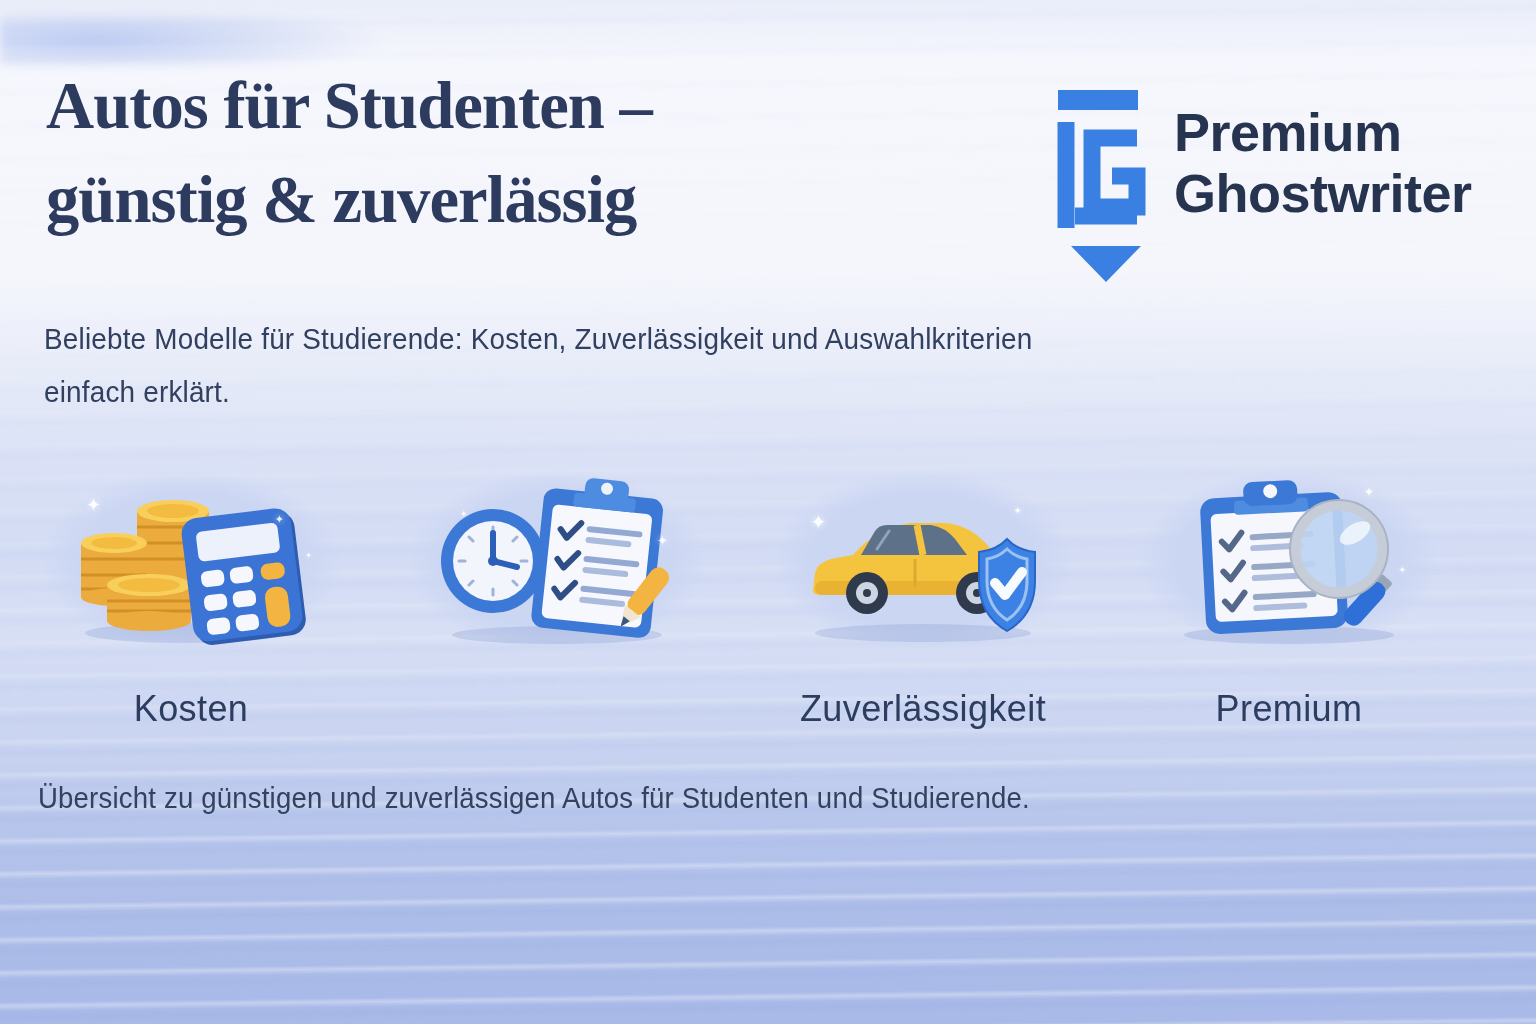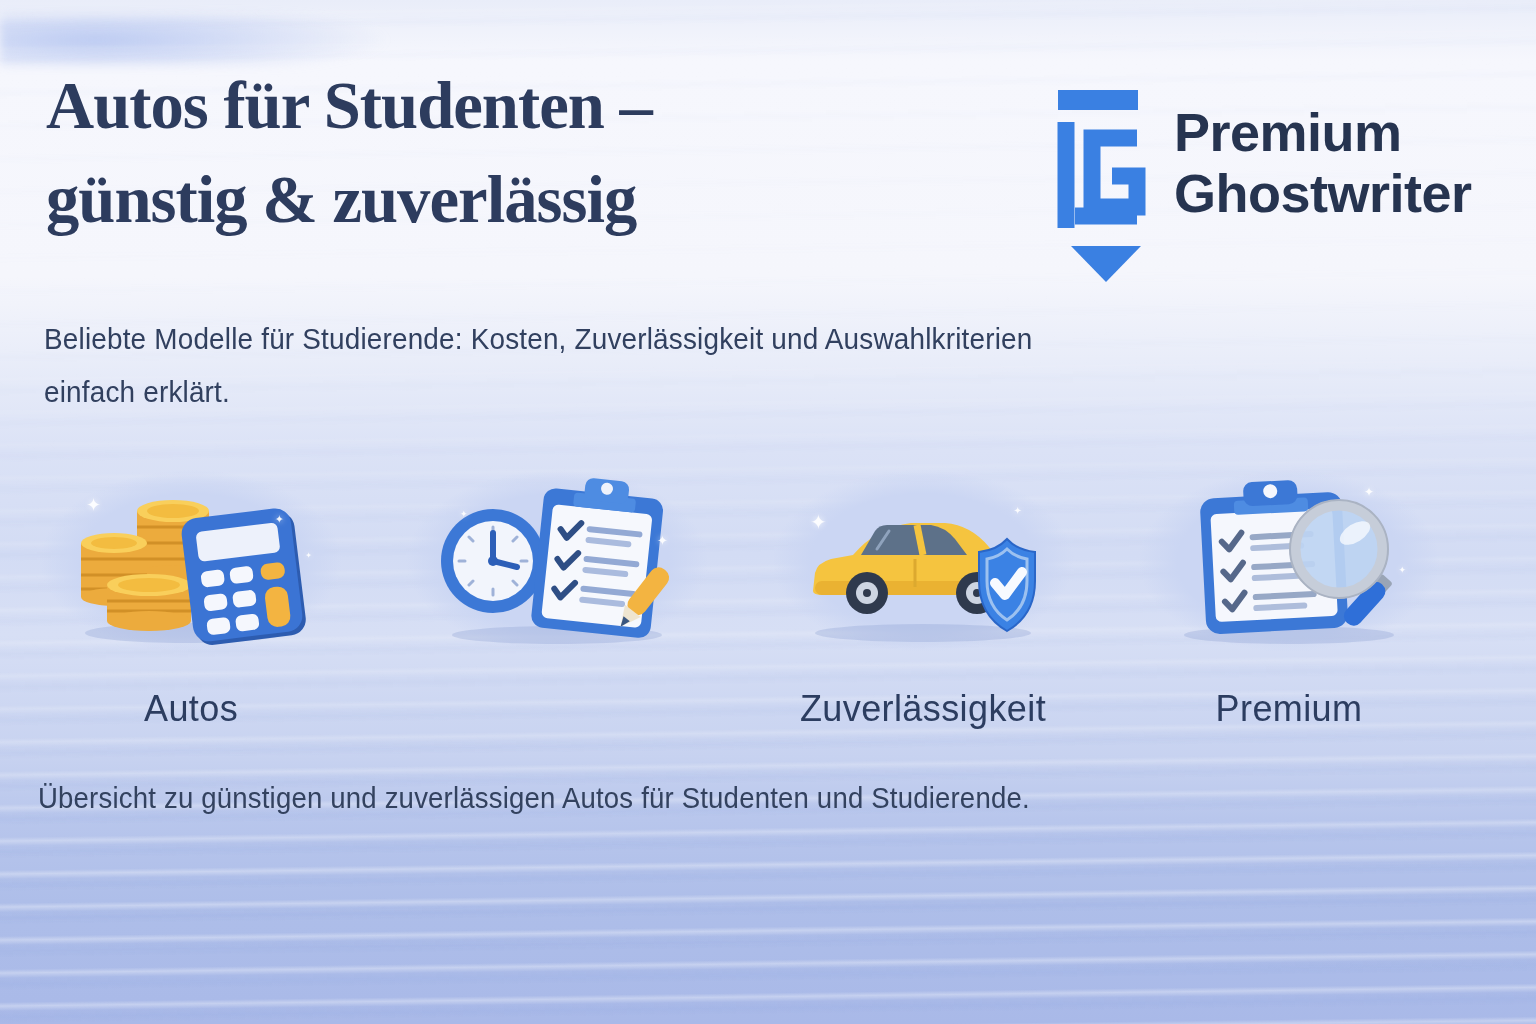--- a/index.html
+++ b/index.html
@@ -151,21 +151,21 @@
             <rect x="165" y="92" width="23" height="16" rx="6" fill="#f5f7fd"></rect>
             <rect x="136" y="116" width="23" height="16" rx="6" fill="#f5f7fd"></rect>
             <rect x="165" y="116" width="23" height="16" rx="6" fill="#f5f7fd"></rect>
             <rect x="136" y="140" width="23" height="16" rx="6" fill="#f5f7fd"></rect>
             <rect x="165" y="140" width="23" height="16" rx="6" fill="#f5f7fd"></rect>
             <rect x="196" y="92" width="24" height="16" rx="7" fill="#f3b441"></rect>
             <rect x="197" y="116" width="23" height="40" rx="10" fill="#f3b441"></rect>
           </g>
         </svg>
       </div>
-      <div class="feature-label">Autos</div>
+      <div class="feature-label">Kosten</div>
     </div>
 
     <div class="feature">
       <div class="bubble">
         <span class="sparkle" style="right:40px; top:64px; font-size:13px;">✦</span>
         <span class="sparkle" style="left:54px; top:40px; font-size:9px;">✦</span>
         <svg width="252" height="172" viewBox="0 0 252 172" aria-hidden="true">
           <ellipse cx="126" cy="160" rx="105" ry="9" fill="rgba(130,150,205,0.28)"></ellipse>
 
           <circle cx="62" cy="86" r="52" fill="#3c78d6"></circle>

